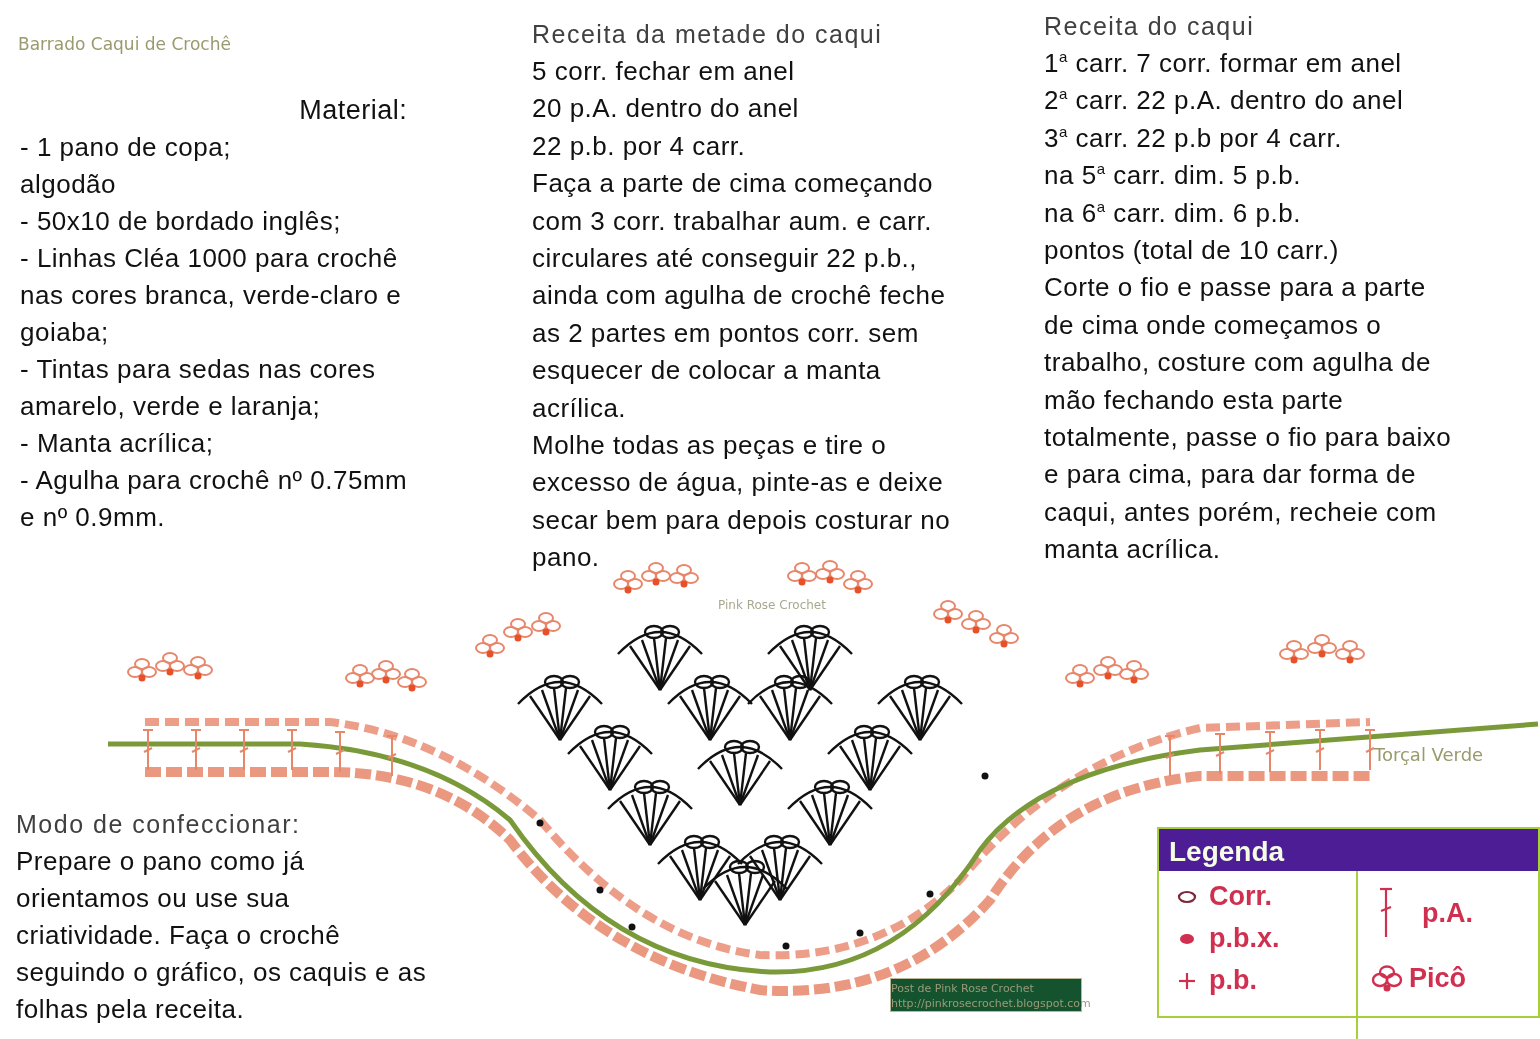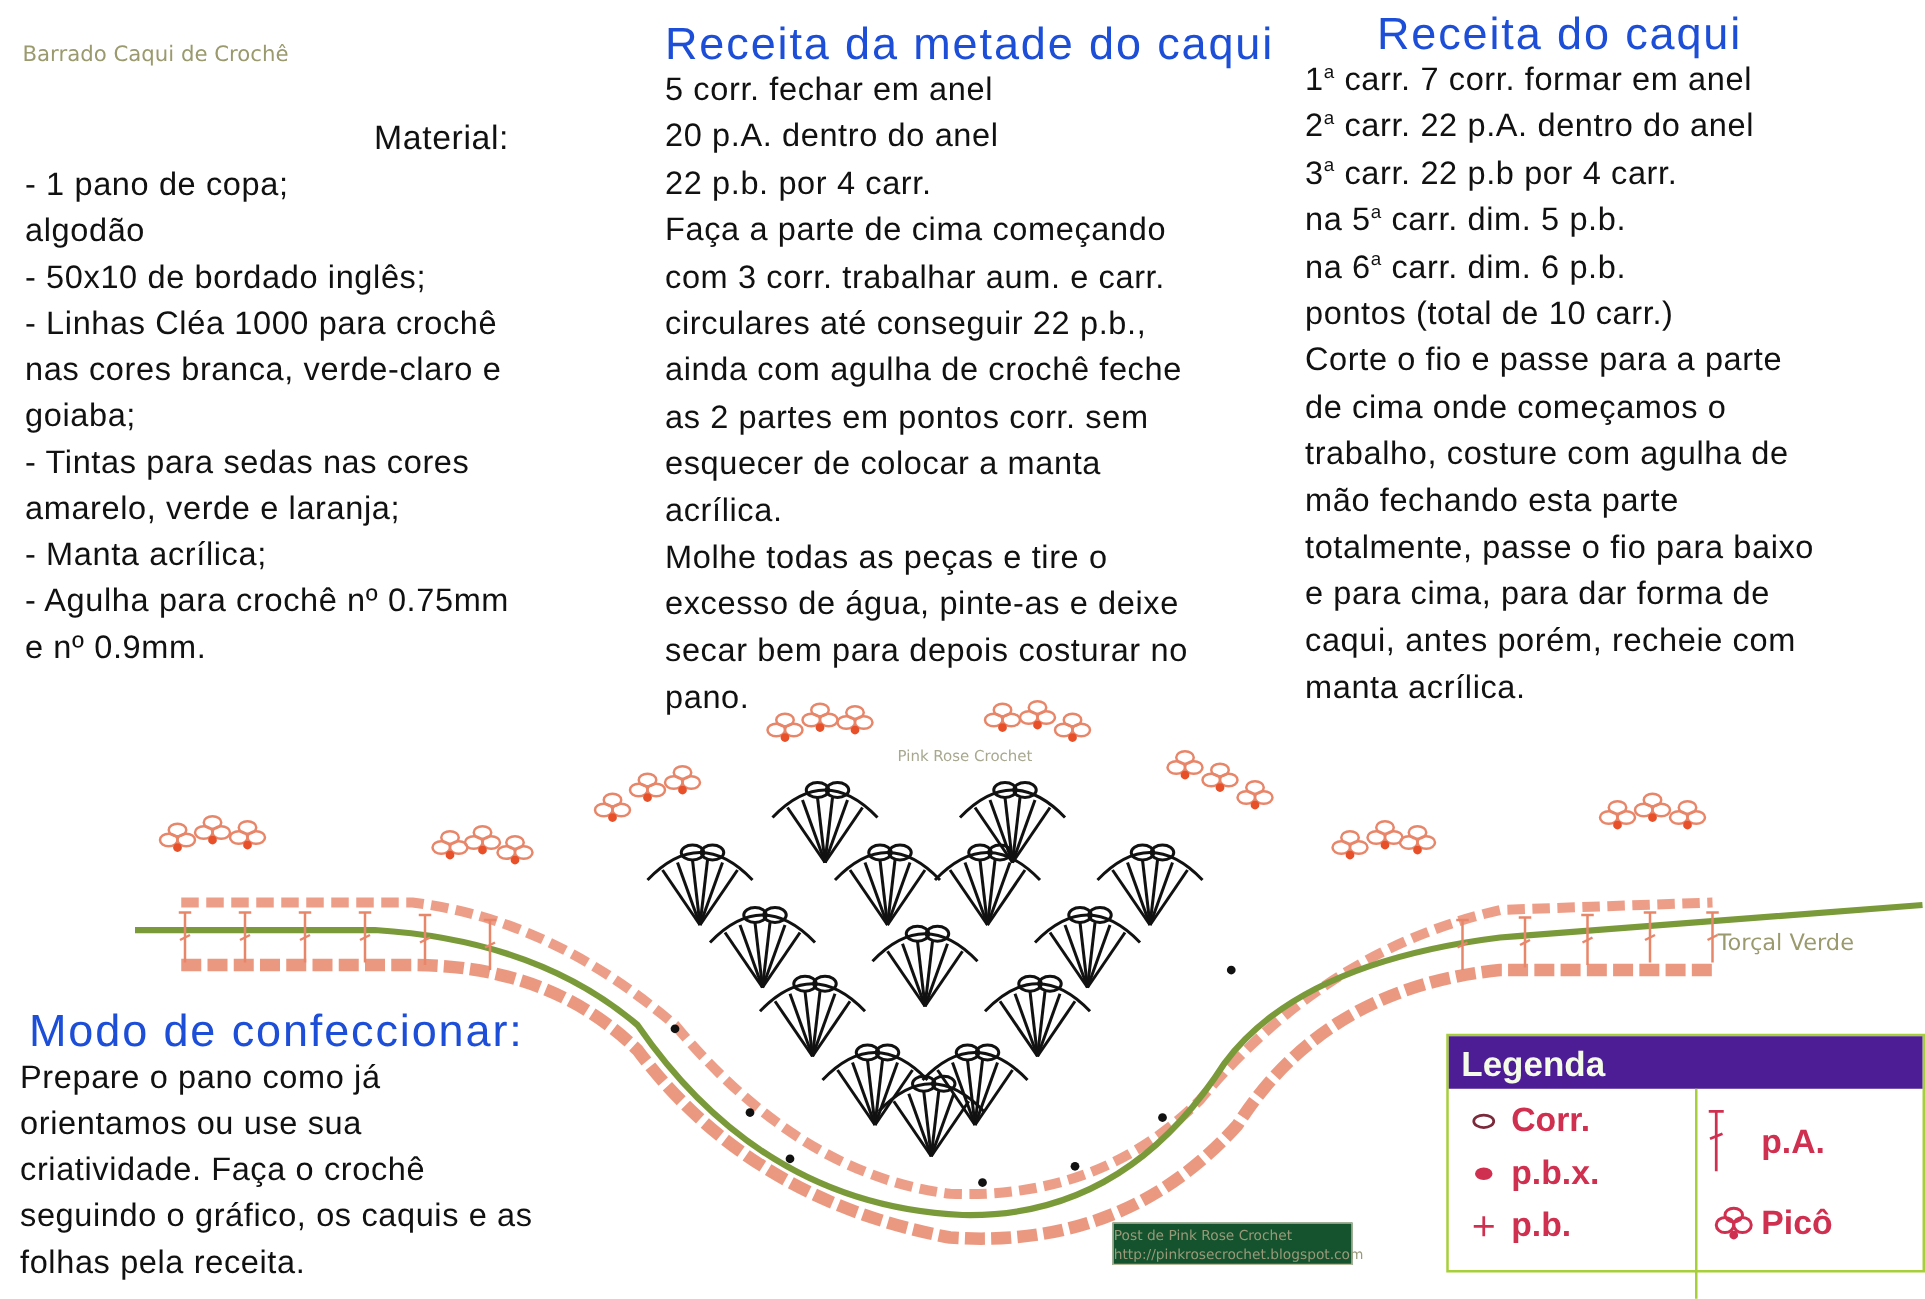--- a/index.html
+++ b/index.html
@@ -10,21 +10,21 @@
     color: #111;
   }
   .abs { position: absolute; }
   .site-title {
     left: 18px; top: 34px; font-size: 17px; color: #9a9a6e;
     font-family: "DejaVu Sans", sans-serif;
   }
   .col { font-size: 26px; line-height: 37px; letter-spacing: 0.5px; }
   .col .line { white-space: nowrap; display: block; }
   .heading-pink {
-    color: #1d4ed8; font-size: 36px; letter-spacing: 1.5px; display: block; white-space: nowrap; text-align: center;
+    color: #404040; font-size: 25px; letter-spacing: 1.5px; display: block; white-space: nowrap;
   }
   #materials { left: 20px; top: 92px; line-height: 37px; }
   #materials .title { font-size: 27px; text-align: right; }
   #half-recipe { left: 532px; top: 16px; }
   #full-recipe { left: 1044px; top: 8px; }
   #full-recipe .line, #half-recipe .line { line-height: 37.4px; }
   #method { left: 16px; top: 806px; line-height: 37px; }
   sup { font-size: 15px; vertical-align: 10px; line-height: 0; }
 
   #chart { left: 100px; top: 560px; width: 1440px; height: 470px; }
@@ -243,21 +243,21 @@
     <div class="leg-item" style="left:6px; top:94px;">
       <span class="sym">
         <svg width="22" height="22">
             <line x1="11" y1="3" x2="11" y2="19" stroke="#d0304f" stroke-width="2.2"></line>
             <line x1="3" y1="11" x2="19" y2="11" stroke="#d0304f" stroke-width="2.2"></line>
           </svg>
       </span>
       <span>p.b.</span>
     </div>
 
-    <div class="leg-item" style="left:192px; top:14px;">
+    <div class="leg-item" style="left:205px; top:14px;">
       <span class="sym">
         <svg width="22" height="56">
             <line x1="11" y1="4" x2="11" y2="52" stroke="#d0304f" stroke-width="2.2"></line>
             <line x1="5" y1="4" x2="17" y2="4" stroke="#d0304f" stroke-width="2.2"></line>
             <line x1="6" y1="26" x2="16" y2="22" stroke="#d0304f" stroke-width="2.2"></line>
           </svg>
       </span>
       <span style="margin-left:14px;">p.A.</span>
     </div>
     <div class="leg-item" style="left:206px; top:92px;">

